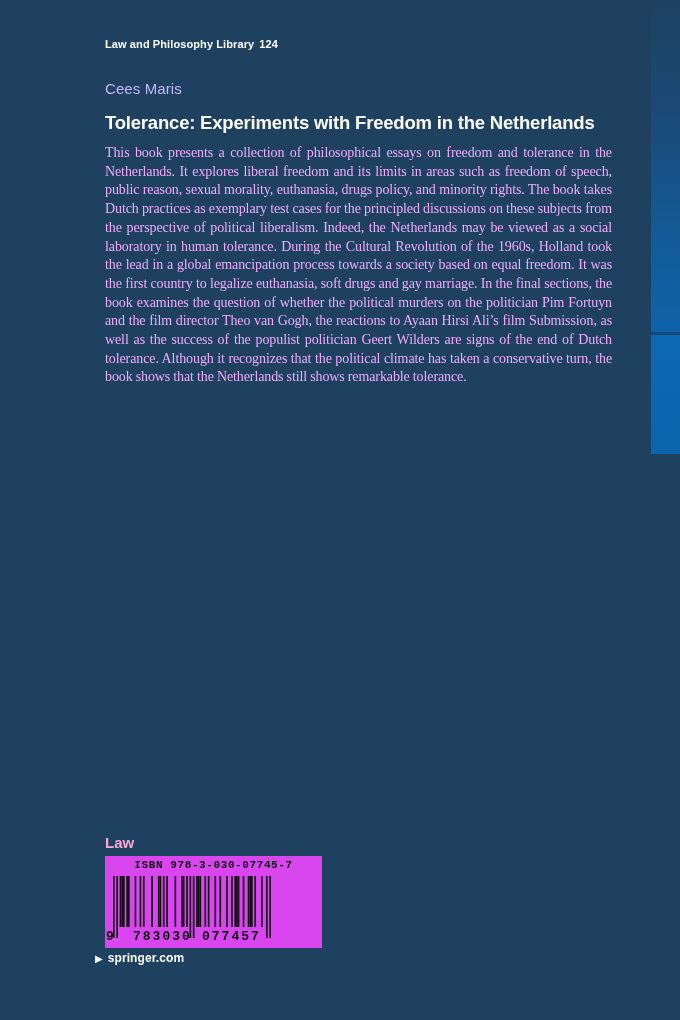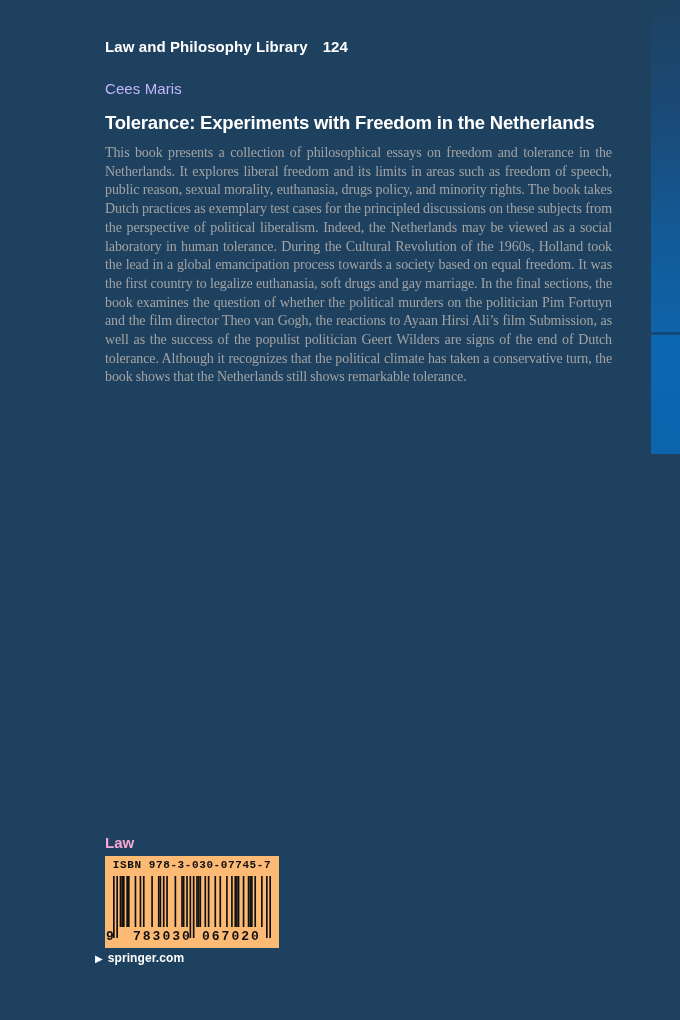--- a/index.html
+++ b/index.html
@@ -46,23 +46,23 @@
     top: 0;
     width: 510px;
     height: 100%;
   }
   .series-line {
     position: absolute;
     top: 38px;
     left: 0;
     display: flex;
     align-items: baseline;
-    gap: 15px;
+    gap: 5px;
     color: #ffffff;
-    font-size: 15px;
+    font-size: 11px;
     font-weight: 700;
     letter-spacing: 0.1px;
   }
   .author {
     position: absolute;
     top: 80px;
     left: 0;
     color: #c4b5fd;
     font-size: 15px;
     font-weight: 400;
@@ -78,21 +78,21 @@
     font-weight: 700;
     letter-spacing: -0.2px;
     line-height: 1.15;
     margin-top: 24px;
   }
   .blurb {
     position: absolute;
     top: 144px;
     left: 0;
     width: 507px;
-    color: #a3a3a3;
+    color: #f0abfc;
     font-family: "Liberation Serif", serif;
     font-size: 14px;
     line-height: 18.7px;
     text-align: justify;
     letter-spacing: -0.1px;
     word-spacing: -0.3px;
   }
   .category {
     position: absolute;
     top: 834px;
@@ -100,21 +100,22 @@
     color: #f9a8d4;
     font-size: 15px;
     font-weight: 700;
   }
   .barcode-box {
     position: absolute;
     top: 856px;
     left: 0;
     width: 174px;
     height: 92px;
-    background: #fdba74;
+    background: #d946ef;
+    padding-left: 43px;
   }
   .isbn-label {
     position: absolute;
     top: 3px;
     left: 0;
     width: 100%;
     text-align: center;
     font-family: "Liberation Mono", monospace;
     font-size: 11px;
     font-weight: 700;
@@ -229,21 +230,21 @@
           <rect x="82" y="0" width="1" height="51" fill="#101010"></rect>
           <rect x="83" y="0" width="1" height="51" fill="#101010"></rect>
           <rect x="85" y="0" width="1" height="51" fill="#101010"></rect>
           <rect x="89" y="0" width="1" height="51" fill="#101010"></rect>
           <rect x="92" y="0" width="1" height="62" fill="#101010"></rect>
           <rect x="94" y="0" width="1" height="62" fill="#101010"></rect>
         </svg>
       <div class="barcode-digits">
         <span class="digit-first">9</span>
         <span class="digit-left">783030</span>
-        <span class="digit-right">067020</span>
+        <span class="digit-right">077457</span>
       </div>
     </div>
 
     <div class="publisher-line">
       <span class="publisher-arrow">▶</span>
       <span class="publisher-name">springer.com</span>
     </div>
 
   </div>
 </div>

